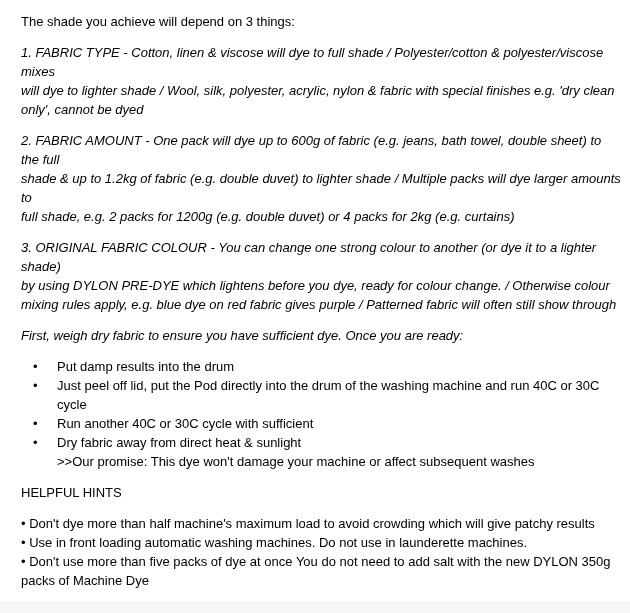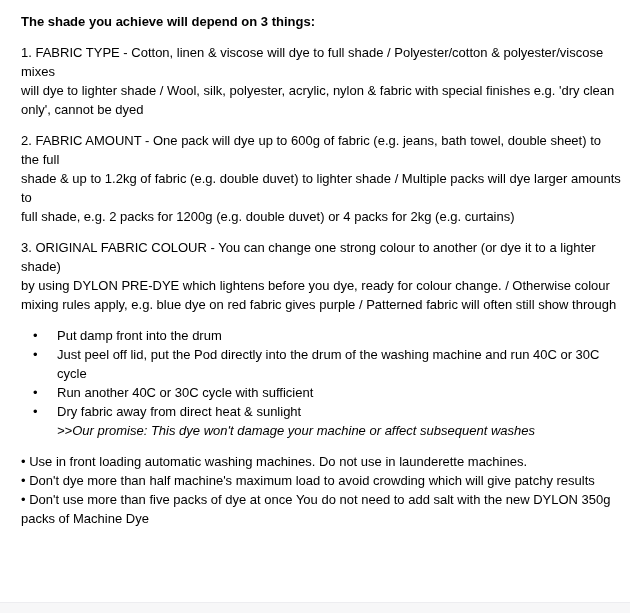--- a/index.html
+++ b/index.html
@@ -15,27 +15,28 @@
     font-family: "Liberation Sans", "DejaVu Sans", sans-serif;
     font-size: 13px;
     line-height: 19px;
     color: #000000;
     -webkit-font-smoothing: antialiased;
   }
   .doc {
     padding: 12px 8px 0 21px;
   }
   .heading {
-    font-weight: bold;
+    font-weight: normal;
     margin: 0 0 12px 0;
     white-space: pre-line;
   }
   .para {
     margin: 11px 0 12px 0;
     white-space: pre-line;
+    font-style: italic;
   }
   .steps {
     margin: 0;
     padding: 0;
     list-style: none;
   }
   .step {
     display: flex;
     align-items: flex-start;
   }
@@ -44,21 +45,20 @@
     width: 24px;
     margin-left: 12px;
     text-align: left;
   }
   .step .step-text {
     flex: 1 1 auto;
   }
   .promise {
     margin: 0 0 12px 36px;
     white-space: pre-line;
-    font-style: italic;
   }
   .hints-list {
     margin: 0;
   }
   .hint {
     white-space: pre-line;
   }
   .page-bottom-edge {
     position: absolute;
     left: 0;
@@ -80,46 +80,48 @@
 will dye to lighter shade / Wool, silk, polyester, acrylic, nylon &amp; fabric with special finishes e.g. 'dry clean
 only', cannot be dyed</div>
   <div class="para">2. FABRIC AMOUNT - One pack will dye up to 600g of fabric (e.g. jeans, bath towel, double sheet) to the full
 shade &amp; up to 1.2kg of fabric (e.g. double duvet) to lighter shade / Multiple packs will dye larger amounts to
 full shade, e.g. 2 packs for 1200g (e.g. double duvet) or 4 packs for 2kg (e.g. curtains)</div>
   <div class="para">3. ORIGINAL FABRIC COLOUR - You can change one strong colour to another (or dye it to a lighter shade)
 by using DYLON PRE-DYE which lightens before you dye, ready for colour change. / Otherwise colour
 mixing rules apply, e.g. blue dye on red fabric gives purple / Patterned fabric will often still show through</div>
 
 
+  <div class="para">First, weigh dry fabric to ensure you have sufficient dye. Once you are ready:</div>
 
   <ul class="steps">
     <li class="step">
       <span class="marker">•</span>
-      <span class="step-text">Put damp front into the drum</span>
+      <span class="step-text">Put damp results into the drum</span>
     </li>
     <li class="step">
       <span class="marker">•</span>
       <span class="step-text">Just peel off lid, put the Pod directly into the drum of the washing machine and run 40C or 30C cycle</span>
     </li>
     <li class="step">
       <span class="marker">•</span>
       <span class="step-text">Run another 40C or 30C cycle with sufficient</span>
     </li>
     <li class="step">
       <span class="marker">•</span>
       <span class="step-text">Dry fabric away from direct heat &amp; sunlight</span>
     </li>
   </ul>
 
   <div class="promise">&gt;&gt;Our promise: This dye won't damage your machine or affect subsequent washes</div>
 
+  <div class="heading">HELPFUL HINTS</div>
 
   <div class="hints-list">
+    <div class="hint">• Don't dye more than half machine's maximum load to avoid crowding which will give patchy results</div>
     <div class="hint">• Use in front loading automatic washing machines. Do not use in launderette machines.</div>
-    <div class="hint">• Don't dye more than half machine's maximum load to avoid crowding which will give patchy results</div>
     <div class="hint">• Don't use more than five packs of dye at once You do not need to add salt with the new DYLON 350g
 packs of Machine Dye</div>
 
   </div>
 
 </div>
 
 <div class="page-bottom-edge"></div>
 
 </body></html>

